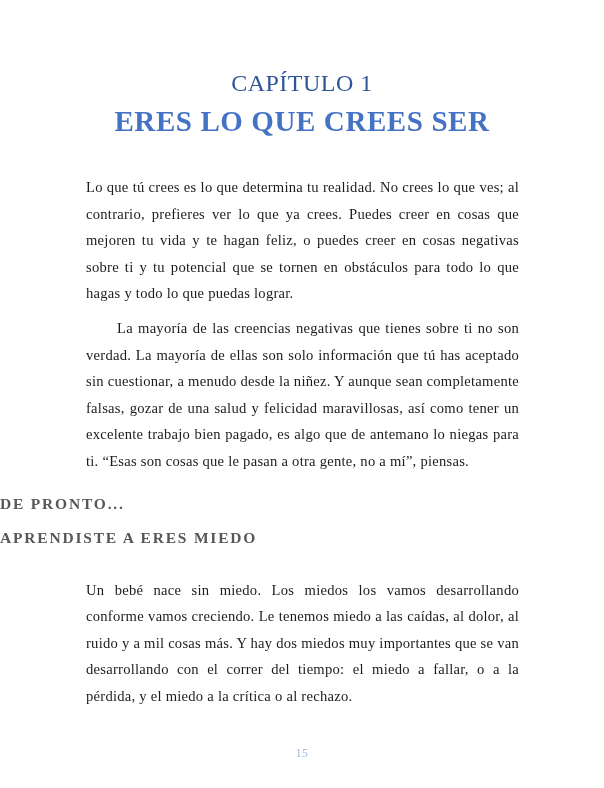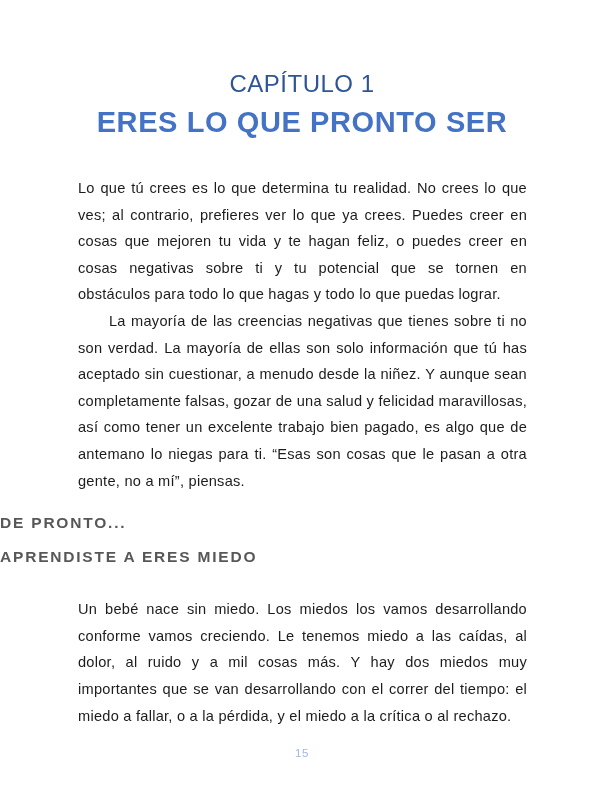--- a/index.html
+++ b/index.html
@@ -5,21 +5,21 @@
   html, body {
     margin: 0;
     padding: 0;
     background: var(--background, #ffffff);
   }
   .page {
     position: relative;
     width: 604px;
     height: 788px;
     background: var(--background, #ffffff);
-    font-family: Liberation Sans, sans-serif;
+    font-family: Liberation Serif, serif;
     overflow: hidden;
     box-sizing: border-box;
   }
   .chapter-label {
     margin-top: 70px;
     text-align: center;
     font-size: 24px;
     font-weight: 400;
     letter-spacing: 0.5px;
     color: var(--chapter-color, #2e5596);
@@ -34,21 +34,21 @@
   }
   .body-block {
     margin: 36px 77px 0 78px;
     font-size: 14.6px;
     line-height: 26.6px;
     letter-spacing: 0.25px;
     text-align: justify;
     color: var(--body-color, #1c1c1c);
   }
   .body-block p {
-    margin: 0;
+    margin: 8px;
   }
   .body-block p.indent {
     text-indent: 31px;
   }
   .section-subheading {
     margin-top: 12px;
     text-align: left;
     font-size: 15.5px;
     font-weight: 700;
     letter-spacing: 1.8px;
@@ -69,21 +69,21 @@
     color: var(--page-number-color, #9fb6dd);
   }
 </style>
 </head>
 <body>
 
 <div class="page">
 
   <div class="chapter-label">CAPÍTULO 1</div>
 
-  <h1 class="page-title" style="margin:8px 0 0 0;">ERES LO QUE PRONTO SER</h1>
+  <h1 class="page-title" style="margin:8px 0 0 0;">ERES LO QUE CREES SER</h1>
 
   <div class="body-block">
     <p>Lo que tú crees es lo que determina tu realidad. No crees lo que ves; al contrario, prefieres ver lo que ya crees. Puedes creer en cosas que mejoren tu vida y te hagan feliz, o puedes creer en cosas negativas sobre ti y tu potencial que se tornen en obstáculos para todo lo que hagas y todo lo que puedas lograr.</p>
     <p class="indent">La mayoría de las creencias negativas que tienes sobre ti no son verdad. La mayoría de ellas son solo información que tú has aceptado sin cuestionar, a menudo desde la niñez. Y aunque sean completamente falsas, gozar de una salud y felicidad maravillosas, así como tener un excelente trabajo bien pagado, es algo que de antemano lo niegas para ti. “Esas son cosas que le pasan a otra gente, no a mí”, piensas.</p>
   </div>
 
   <div class="section-subheading">
     <div>DE PRONTO...</div>
     <div>APRENDISTE A ERES MIEDO</div>
   </div>

